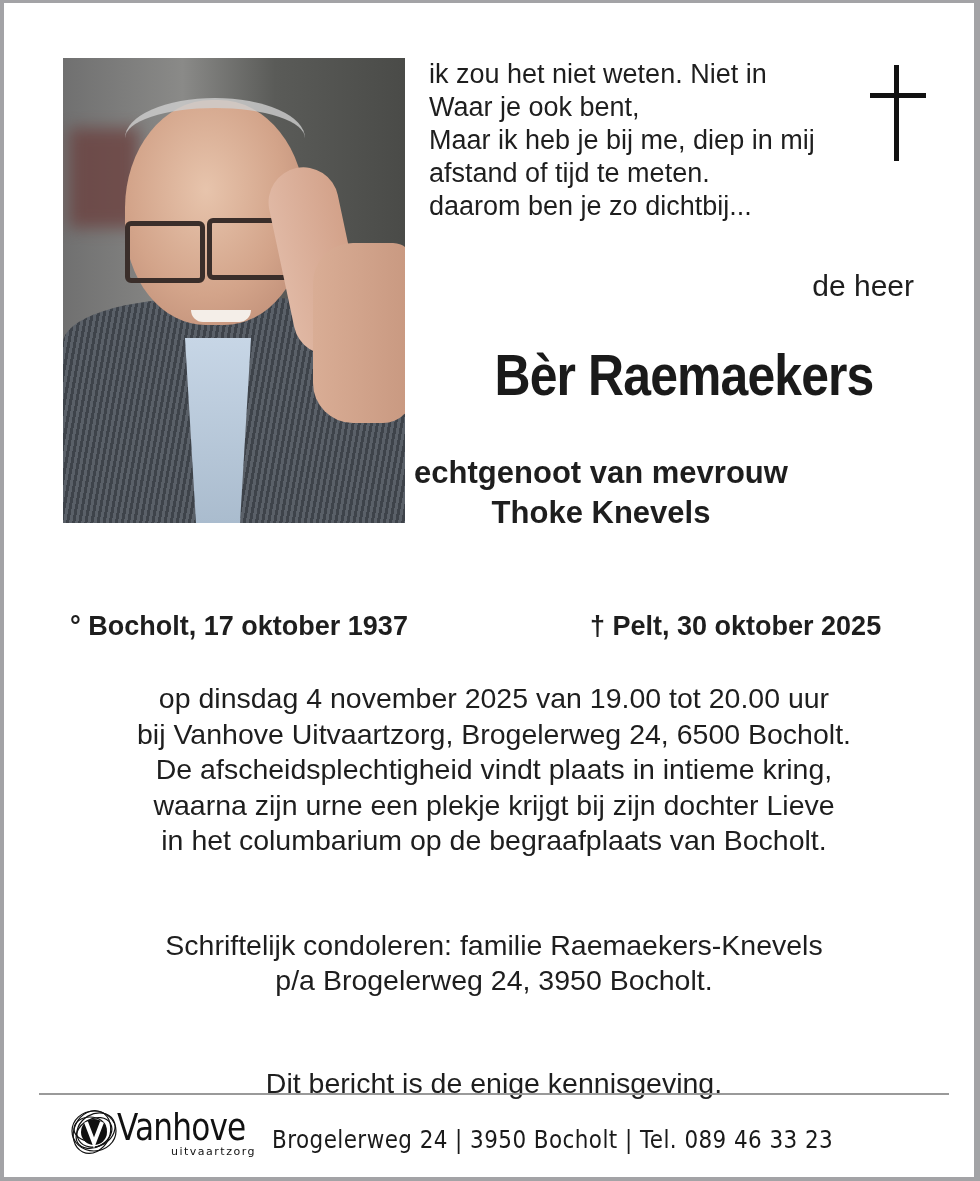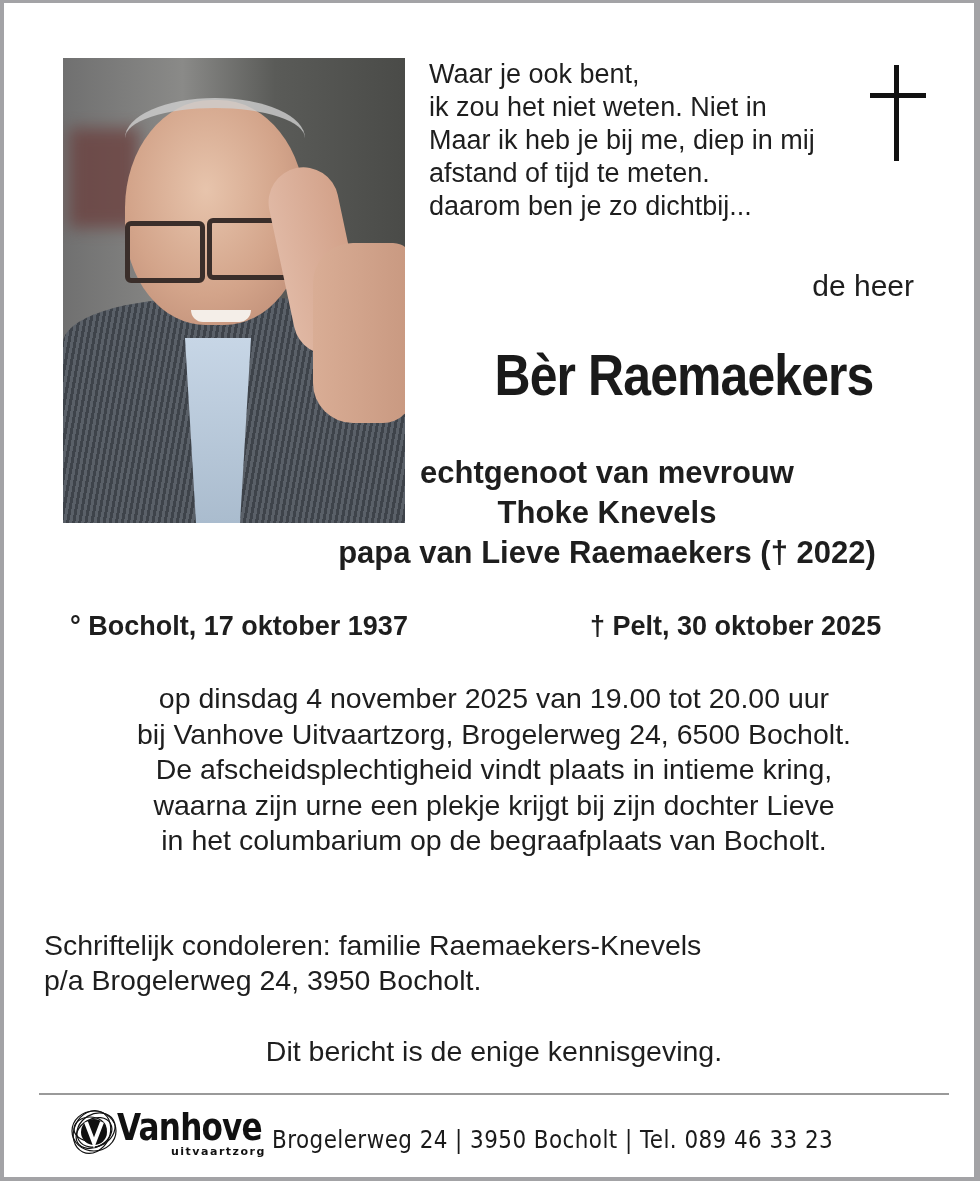--- a/index.html
+++ b/index.html
@@ -22,36 +22,36 @@
   .poem { position: absolute; left: 425px; top: 55px; font-size: 27px; line-height: 33px; color: #1e1e1e; }
   .poem div { white-space: nowrap; }
 
   .cross { position: absolute; left: 866px; top: 62px; width: 56px; height: 96px; }
   .cross .v { position: absolute; left: 24px; top: 0; width: 5px; height: 96px; background: #111; }
   .cross .h { position: absolute; left: 0; top: 28px; width: 56px; height: 5px; background: #111; }
 
   .intro { position: absolute; left: 440px; width: 470px; top: 266px; text-align: right; font-size: 30px; color: #1e1e1e; }
   .name { position: absolute; left: 420px; width: 520px; top: 338px; text-align: center; font-size: 58px; font-weight: bold; letter-spacing: -1px; color: #1a1a1a; transform: scaleX(0.86); transform-origin: center; }
 
-  .relations { position: absolute; left: 268px; width: 670px; top: 450px; text-align: center; font-size: 31px; font-weight: bold; line-height: 40px; color: #1e1e1e; }
+  .relations { position: absolute; left: 262px; width: 670px; top: 450px; text-align: center; font-size: 31px; font-weight: bold; line-height: 40px; color: #1e1e1e; }
   .relations div { white-space: nowrap; }
 
   .dates { position: absolute; top: 608px; font-size: 27px; color: #1e1e1e; white-space: nowrap; font-weight: bold; }
   .date-birth { left: 66px; }
   .date-death { left: 586px; }
 
   .body-text { position: absolute; left: 40px; width: 900px; top: 678px; text-align: center; font-size: 28.5px; line-height: 35.5px; color: #1e1e1e; }
   .body-text div { white-space: nowrap; }
 
-  .condol { position: absolute; left: 40px; width: 900px; top: 925px; text-align: left; font-size: 28.5px; line-height: 35px; color: #1e1e1e; }
-  .notice { position: absolute; left: 40px; width: 900px; top: 1032px; text-align: center; font-size: 28.5px; color: #1e1e1e; }
+  .condol { position: absolute; left: 40px; width: 900px; top: 925px; text-align: center; font-size: 28.5px; line-height: 35px; color: #1e1e1e; }
+  .notice { position: absolute; left: 40px; width: 900px; top: 1064px; text-align: center; font-size: 28.5px; color: #1e1e1e; }
 
   .divider { position: absolute; left: 35px; top: 1090px; width: 910px; height: 2px; background: #9a9a9a; }
 
-  .footer-logo { position: absolute; left: 64px; top: 1100px; width: 190px; height: 58px; font-weight: bold; }
+  .footer-logo { position: absolute; left: 64px; top: 1100px; width: 190px; height: 58px; }
   .logo-mark { position: absolute; left: 0; top: 2px; width: 52px; height: 52px; }
   .logo-name { position: absolute; left: 49px; top: 2px; font-size: 38px; letter-spacing: -1px; color: #111; transform: scaleX(0.82); transform-origin: left; font-family: "DejaVu Sans", sans-serif; }
   .logo-sub { position: absolute; left: 86px; top: 42px; font-size: 11px; letter-spacing: 1.5px; color: #111; font-family: "DejaVu Sans", sans-serif; margin-left: 17px; }
   .footer-address { position: absolute; left: 268px; top: 1122px; font-size: 25px; color: #1a1a1a; letter-spacing: 0.5px; white-space: nowrap; font-family: "DejaVu Sans", sans-serif; transform: scaleX(0.86); transform-origin: left; }
 </style>
 </head>
 <body>
 
 <div class="page">
 
@@ -62,39 +62,38 @@
     <div class="head"></div>
     <div class="hair"></div>
     <div class="glasses-l"></div>
     <div class="glasses-r"></div>
     <div class="smile"></div>
     <div class="thumb"></div>
     <div class="fist"></div>
   </div>
 
   <div class="poem">
+    <div>ik zou het niet weten. Niet in</div>
     <div>Waar je ook bent,</div>
-    <div>ik zou het niet weten. Niet in</div>
     <div>Maar ik heb je bij me, diep in mij</div>
     <div>afstand of tijd te meten.</div>
     <div>daarom ben je zo dichtbij...</div>
   </div>
 
   <div class="cross">
     <div class="v"></div>
     <div class="h"></div>
   </div>
 
   <div class="intro">de heer</div>
   <div class="name">Bèr Raemaekers</div>
 
   <div class="relations">
     <div>echtgenoot van mevrouw</div>
     <div>Thoke Knevels</div>
-    <div>papa van Lieve Raemaekers († 2022)</div>
   </div>
 
   <div class="dates date-birth">° Bocholt, 17 oktober 1937</div>
   <div class="dates date-death">† Pelt, 30 oktober 2025</div>
 
   <div class="body-text">
     <div>op dinsdag 4 november 2025 van 19.00 tot 20.00 uur</div>
     <div>bij Vanhove Uitvaartzorg, Brogelerweg 24, 6500 Bocholt.</div>
     <div>De afscheidsplechtigheid vindt plaats in intieme kring,</div>
     <div>waarna zijn urne een plekje krijgt bij zijn dochter Lieve</div>

